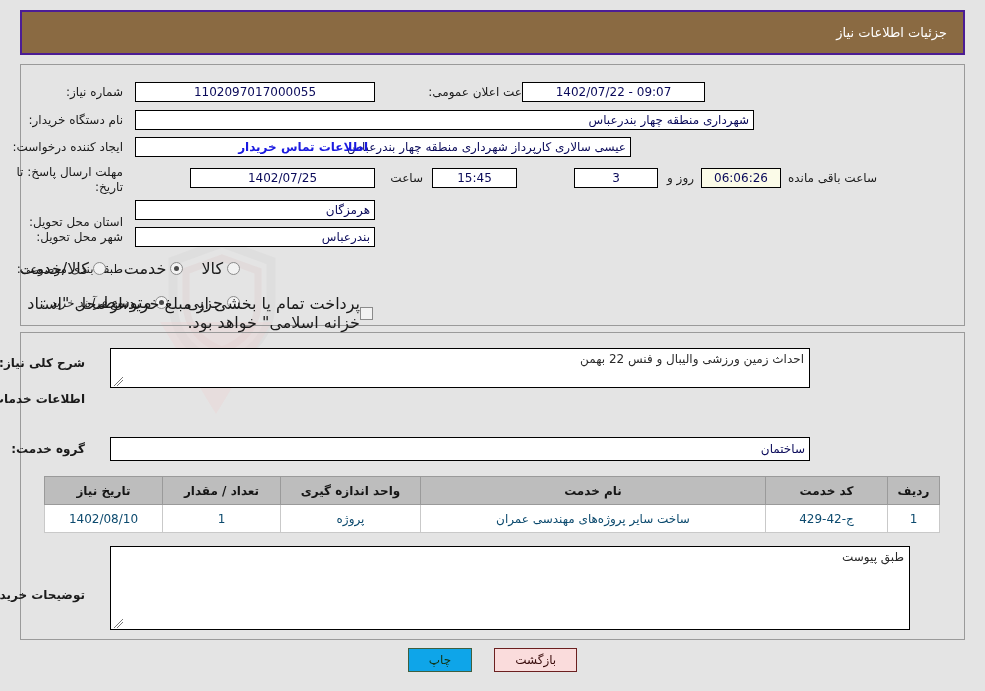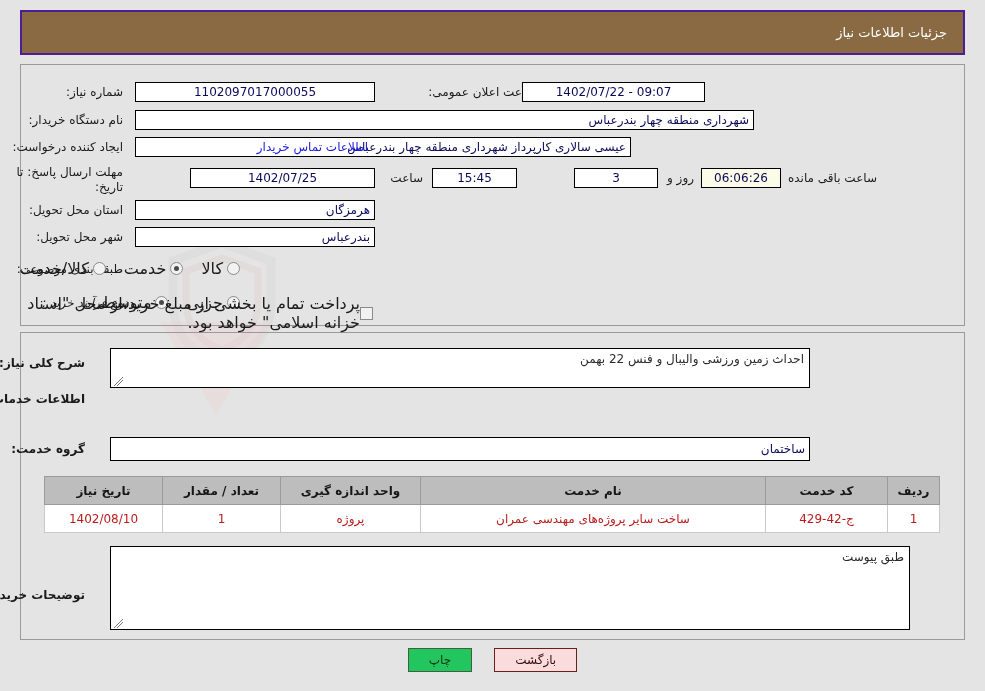--- a/index.html
+++ b/index.html
@@ -221,21 +221,21 @@
     height: 27px;
     font-weight: bold;
     color: #161616;
     padding: 0 4px;
   }
   table.grid td {
     background: #ffffff;
     border: 1px solid #c9c9c9;
     height: 27px;
     text-align: center;
-    color: #b91c1c;
+    color: #0c4a6e;
     padding: 0 4px;
   }
 
   
   .btn-row {
     position: absolute;
     left: 0;
     top: 648px;
     width: 985px;
     display: flex;
@@ -244,21 +244,21 @@
     z-index: 3;
   }
   .btn {
     font-family: "DejaVu Sans", "Liberation Sans", sans-serif;
     font-size: 12px;
     padding: 3px 20px;
     cursor: pointer;
     line-height: 16px;
   }
   .btn-print {
-    background: #22c55e;
+    background: #0ea5e9;
     border: 1px solid #3f5f3f;
     color: #123512;
     text-align: right;
   }
   .btn-back {
     background: #fadcdc;
     border: 1px solid #6b2020;
     color: #3a0d0d;
   }
 </style>
@@ -285,32 +285,32 @@
 <input class="inp center" style="right: 610px; top: 82px; width: 240px;" value="1102097017000055" readonly="">
 
 <div class="field-label" style="right:412px; top:85px;">تاریخ و ساعت اعلان عمومی:</div>
 <input class="inp center" style="right: 280px; top: 82px; width: 183px;" value="09:07 - 1402/07/22" readonly="">
 
 <div class="field-label" style="right:862px; top:113px;">نام دستگاه خریدار:</div>
 <input class="inp right" style="right: 231px; top: 110px; width: 619px;" value="شهرداری منطقه چهار بندرعباس" readonly="">
 
 <div class="field-label" style="right:862px; top:140px;">ایجاد کننده درخواست:</div>
 <input class="inp right" style="right: 354px; top: 137px; width: 496px;" value="عیسی سالاری کارپرداز شهرداری منطقه چهار بندرعباس" readonly="">
-<a class="link" style="right:617px; top:140px;">اطلاعات تماس خریدار</a>
+<a class="link" style="right:617px; top:140px;font-weight:bold;">اطلاعات تماس خریدار</a>
 
 <div class="field-label" style="right:862px; top:165px; width:120px; line-height:15px; white-space:normal; text-align:right;">مهلت ارسال پاسخ: تا تاریخ:</div>
 <input class="inp center" style="right: 610px; top: 168px; width: 185px;" value="1402/07/25" readonly="">
 <div class="small-note" style="right:562px; top:171px;">ساعت</div>
 <input class="inp center" style="right: 468px; top: 168px; width: 85px;" value="15:45" readonly="">
 <input class="inp center" style="right: 327px; top: 168px; width: 84px;" value="3" readonly="">
 <div class="small-note" style="right:291px; top:171px;">روز و</div>
 <input class="inp cream center" style="right: 204px; top: 168px; width: 80px;" value="06:06:26" readonly="">
 <div class="small-note" style="right:108px; top:171px;">ساعت باقی مانده</div>
 
-<div class="field-label" style="right:862px; top:203px;">استان محل تحویل:</div>
+<div class="field-label" style="right:862px; top:215px;">استان محل تحویل:</div>
 <input class="inp right" style="right: 610px; top: 200px; width: 240px;" value="هرمزگان" readonly="">
 
 <div class="field-label" style="right:862px; top:230px;">شهر محل تحویل:</div>
 <input class="inp right" style="right: 610px; top: 227px; width: 240px;" value="بندرعباس" readonly="">
 
 <div class="field-label" style="right:862px; top:262px;">طبقه بندی موضوعی:</div>
 <div class="radio-line" style="right:745px; top:259px;">
   <label class="radio-item">
     <span class="radio-dot"></span>
     <span class="radio-txt">کالا</span>

